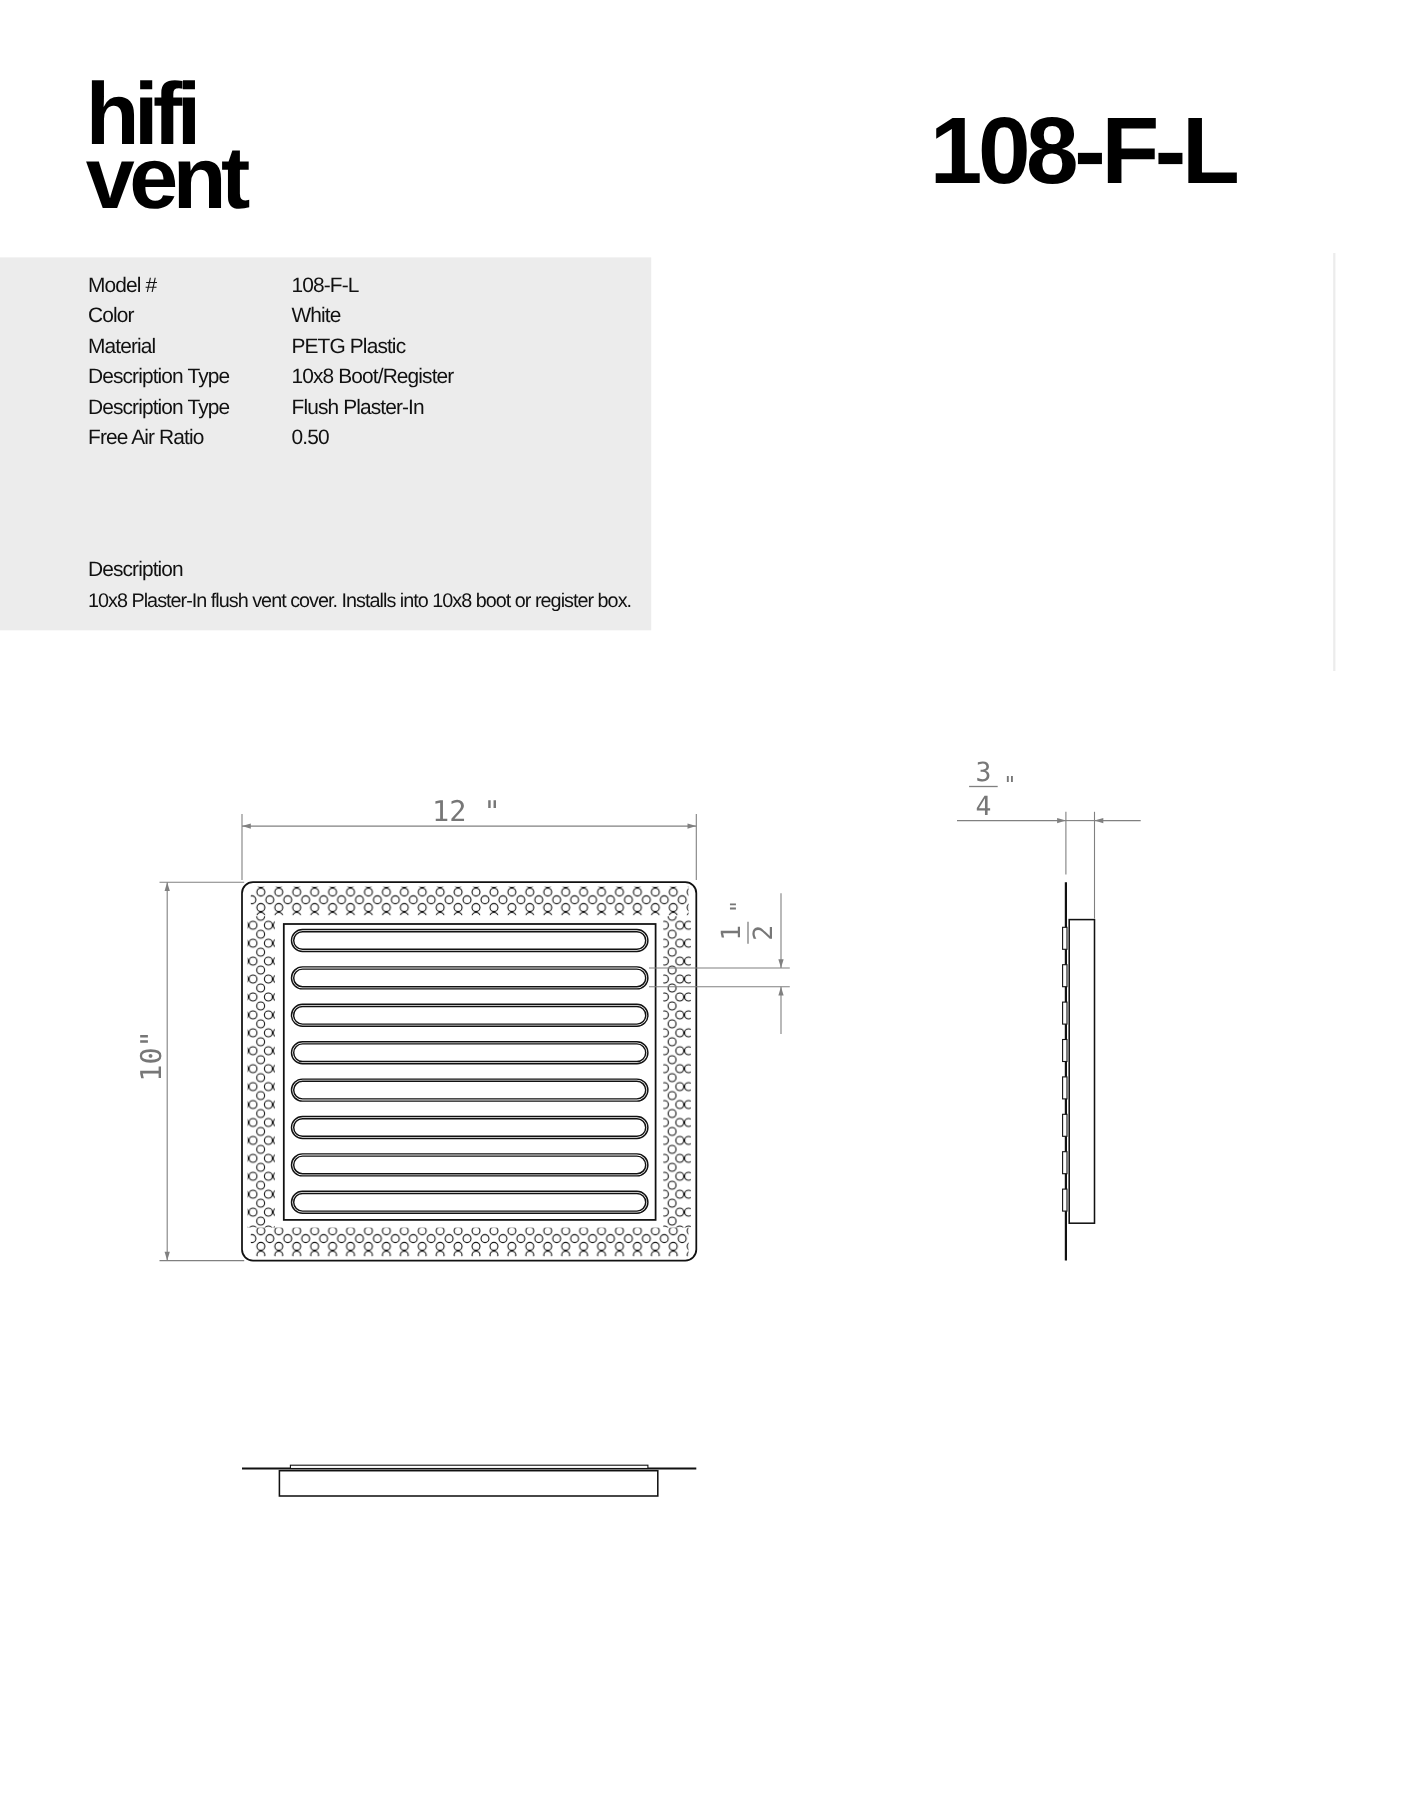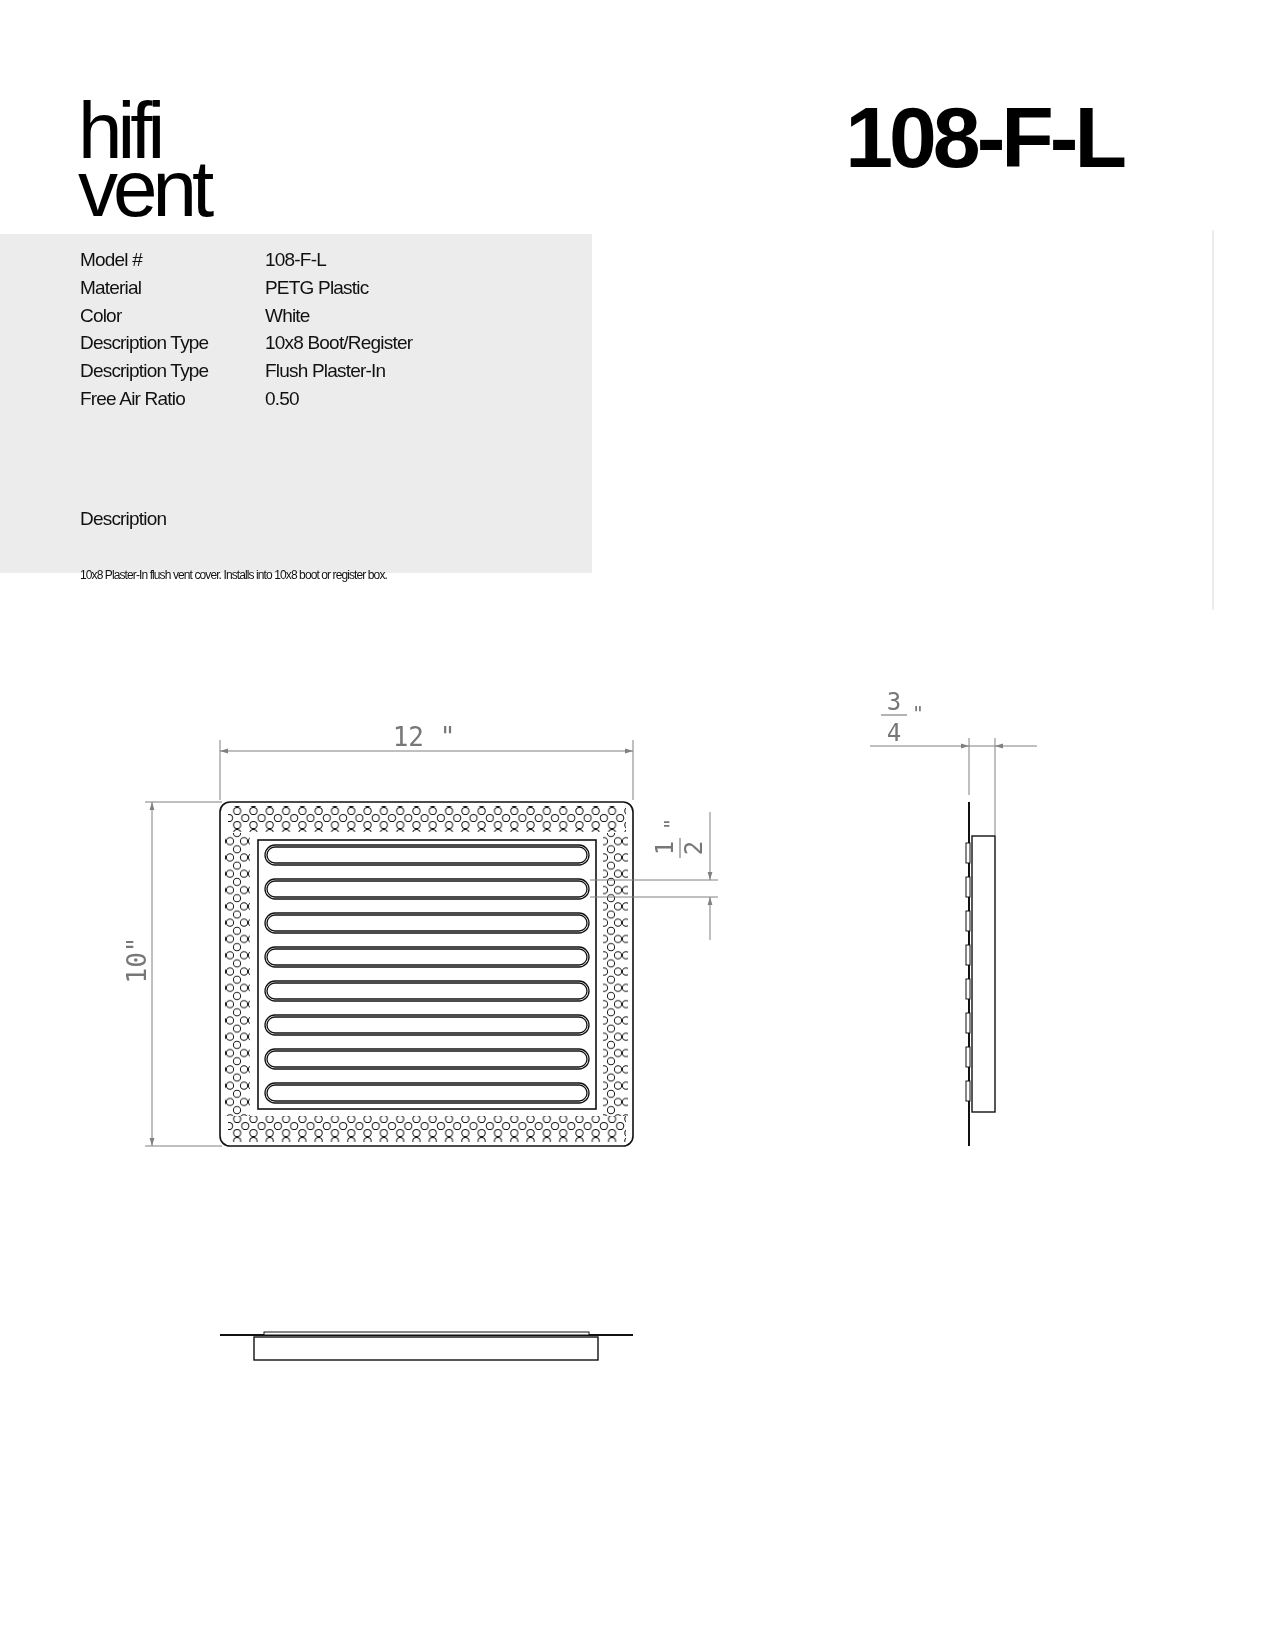--- a/index.html
+++ b/index.html
@@ -1,26 +1,26 @@
 <!DOCTYPE html>
 <html><head>
 <meta charset="utf-8">
 <style>
   html,body{margin:0;padding:0;background:#ffffff;}
   body{width:1275px;height:1650px;position:relative;overflow:hidden;font-family:"Liberation Sans",sans-serif;color:#111;}
-  .logo{position:absolute;left:78px;top:103px;font-family:"Liberation Sans",sans-serif;font-weight:400;font-size:80px;line-height:56px;letter-spacing:-5px;color:#000;}
+  .logo{position:absolute;left:78px;top:76px;font-family:"Liberation Sans",sans-serif;font-weight:700;font-size:80px;line-height:56px;letter-spacing:-5px;color:#000;}
   .logo div{height:58px;}
   .model-title{position:absolute;right:152px;top:92px;font-weight:700;font-size:86px;letter-spacing:-4px;color:#000;line-height:90px;}
   .spec-panel{position:absolute;left:0;top:234px;width:592px;height:339px;background:#ececec;}
   .spec-table{position:absolute;left:80px;top:12px;font-size:19px;letter-spacing:-0.8px;line-height:27.8px;color:#111;}
   .spec-row{display:flex;}
   .spec-label{width:185px;}
   .spec-value{}
   .desc-title{position:absolute;left:80px;top:274px;font-size:19px;letter-spacing:-0.8px;}
-  .desc-text{position:absolute;left:80px;top:302px;font-size:12px;letter-spacing:-0.9px;margin-top:32px;}
+  .desc-text{position:absolute;left:80px;top:302px;font-size:18px;letter-spacing:-0.9px;}
   .edge-line{position:absolute;left:1212px;top:230px;width:2px;height:380px;background:#ececec;}
   svg{position:absolute;left:0;top:0;}
   .dim-text{font-family:"DejaVu Sans Mono",monospace;fill:#777;}
 </style>
 </head>
 <body>
 
 <div class="logo">
   <div>hifi</div>
   <div>vent</div>
@@ -28,26 +28,26 @@
 
 <div class="model-title">108-F-L</div>
 
 <div class="spec-panel">
   <div class="spec-table">
     <div class="spec-row">
       <span class="spec-label">Model #</span>
       <span class="spec-value">108-F-L</span>
     </div>
     <div class="spec-row">
+      <span class="spec-label">Color</span>
+      <span class="spec-value">White</span>
+    </div>
+    <div class="spec-row">
       <span class="spec-label">Material</span>
       <span class="spec-value">PETG Plastic</span>
-    </div>
-    <div class="spec-row">
-      <span class="spec-label">Color</span>
-      <span class="spec-value">White</span>
     </div>
     <div class="spec-row">
       <span class="spec-label">Description Type</span>
       <span class="spec-value">10x8 Boot/Register</span>
     </div>
     <div class="spec-row">
       <span class="spec-label">Description Type</span>
       <span class="spec-value">Flush Plaster-In</span>
     </div>
     <div class="spec-row">

